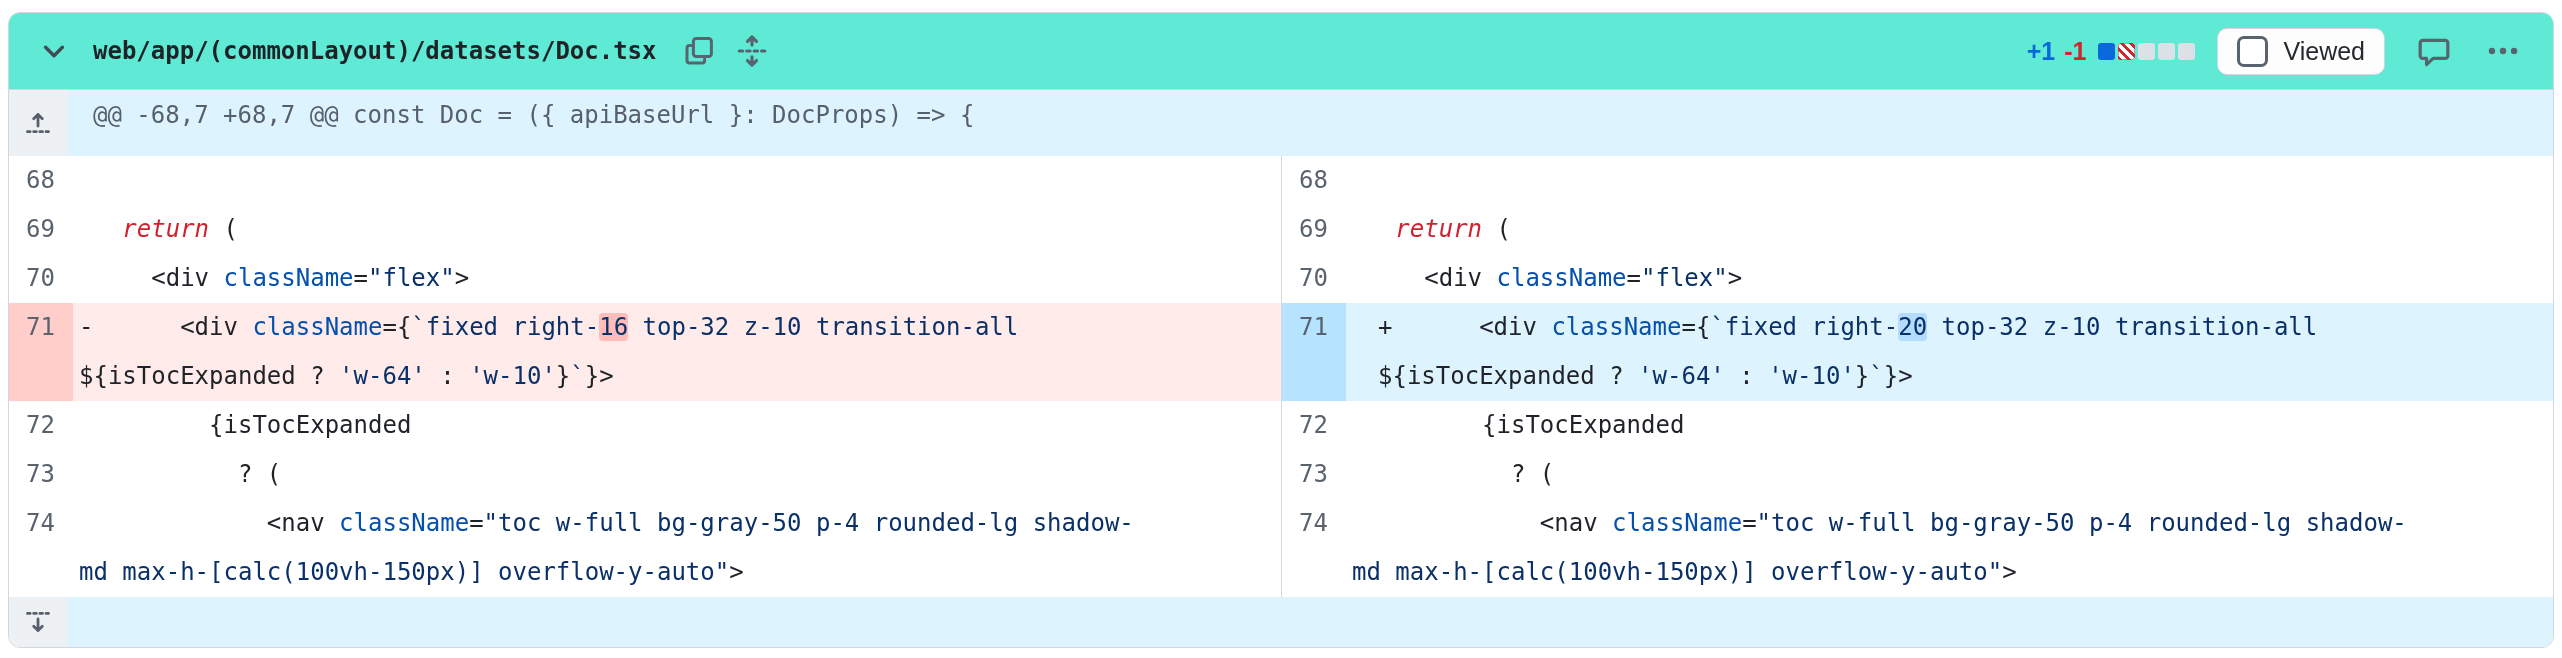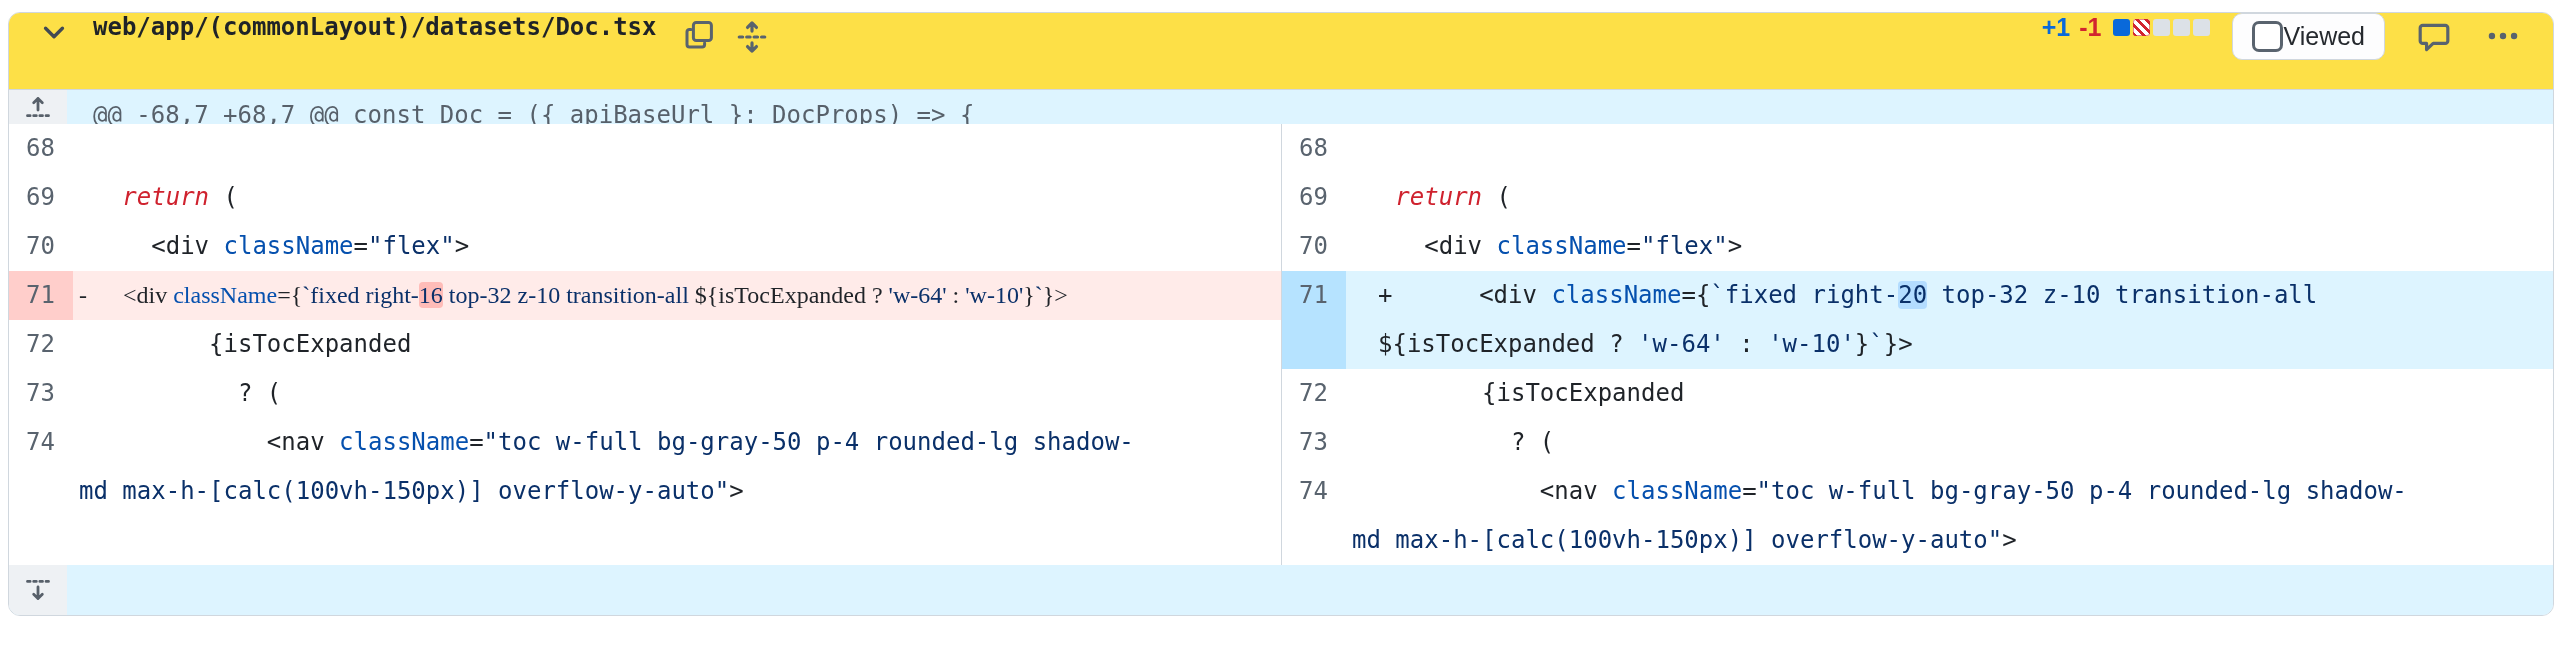--- a/index.html
+++ b/index.html
@@ -1,54 +1,54 @@
 <!DOCTYPE html>
 <html><head>
 <meta charset="utf-8">
 <style>
   html,body{margin:0;padding:0;background:#ffffff;}
   body{width:2562px;height:658px;overflow:hidden;font-family:"Liberation Sans",sans-serif;-webkit-font-smoothing:antialiased;}
 
   .card{margin:12px 8px 0 8px;border:1.5px solid #d0d7de;border-radius:12px;overflow:hidden;background:#fff;}
 
   
-  .fheader{display:flex;align-items:flex-start;height:76px;background:#fde047;border-bottom:1.5px solid #d0d7de;padding:0 22px 0 26px;}
+  .fheader{display:flex;align-items:center;height:76px;background:#5eead4;border-bottom:1.5px solid #d0d7de;padding:0 22px 0 26px;}
   .chev-btn{background:none;border:none;padding:4px;display:flex;align-items:center;cursor:pointer;}
   .fname{font-family:"DejaVu Sans Mono","Liberation Mono",monospace;font-size:24px;font-weight:600;color:#1f2328;margin-left:20px;white-space:pre;}
   .icon-btn{background:none;border:none;padding:6px 10px;display:flex;align-items:center;cursor:pointer;}
   .copy-btn{margin-left:16px;}
   .spacer{flex:1;}
   .diffstat{display:flex;align-items:center;background:none;border:none;padding:0;cursor:pointer;}
   .stat-add{color:#0969da;font-weight:700;font-size:25px;}
   .stat-del{color:#d1242f;font-weight:700;font-size:25px;margin-left:9px;}
   .squares{display:flex;gap:3px;margin-left:12px;}
   .sq{width:17px;height:17px;border-radius:3px;}
   .sq-addition{background:#0969da;}
   .sq-deletion{background:repeating-linear-gradient(45deg,#d1242f 0 3px,#ffffff 3px 6.5px);box-shadow:inset 0 0 0 1px rgba(209,36,47,.55);}
   .sq-neutral{background:#dce1e7;}
-  .viewed-btn{display:flex;align-items:center;height:47px;padding:0 19px;margin-left:22px;border:1.5px solid #d0d7de;border-radius:10px;background:#fdfdfe;cursor:pointer;}
+  .viewed-btn{display:flex;align-items:center;gap:15px;height:47px;padding:0 19px;margin-left:22px;border:1.5px solid #d0d7de;border-radius:10px;background:#fdfdfe;cursor:pointer;}
   .checkbox{width:25px;height:25px;border:3px solid #59636e;border-radius:7px;background:#fff;}
   .viewed-label{font-size:25px;font-weight:500;color:#25292e;}
   .comment-btn{margin-left:22px;}
   .kebab-btn{margin-left:14px;}
 
   
-  .hunk{display:flex;height:34px;background:#ddf4ff;}
+  .hunk{display:flex;height:66px;background:#ddf4ff;}
   .gutter-cell{width:58px;flex-shrink:0;background:#eef1f4;display:flex;align-items:center;justify-content:center;border:none;padding:0;cursor:pointer;}
   .hunk-text{font-family:"DejaVu Sans Mono","Liberation Mono",monospace;font-size:24px;color:#57606a;line-height:50px;padding-left:26px;white-space:pre;}
 
   
   .diffbody{display:flex;align-items:stretch;}
   .pane{width:50%;box-sizing:border-box;}
   .pane-right{border-left:1.5px solid #d0d7de;}
   .row{display:flex;min-height:49px;background:#fff;}
   .num{width:64px;flex-shrink:0;box-sizing:border-box;text-align:right;padding-right:18px;font-family:"DejaVu Sans Mono","Liberation Mono",monospace;font-size:24px;line-height:49px;color:#59636e;}
   .code{flex:1;font-family:"DejaVu Sans Mono","Liberation Mono",monospace;font-size:24px;line-height:49px;white-space:pre-wrap;overflow-wrap:break-word;word-break:normal;padding:0 140px 0 6px;color:#1f2328;}
   .row-del .num{background:#ffcecb;}
-  .row-del .code{background:#ffebe9;font-family:Liberation Serif, serif;}
+  .row-del .code{background:#ffebe9;}
   .row-add .num{background:#b6e3ff;}
   .row-add .code{background:#ddf4ff;padding-left:32px;}
   .t-p{color:#1f2328;}
   .t-k{color:#cf222e;font-style:italic;}
   .t-e{color:#0550ae;}
   .t-s{color:#0a3069;}
   .t-wd{color:#0a3069;background:#ffbcb8;border-radius:4px;}
   .t-wa{color:#0a3069;background:#b3dcff;border-radius:4px;}
 
   

